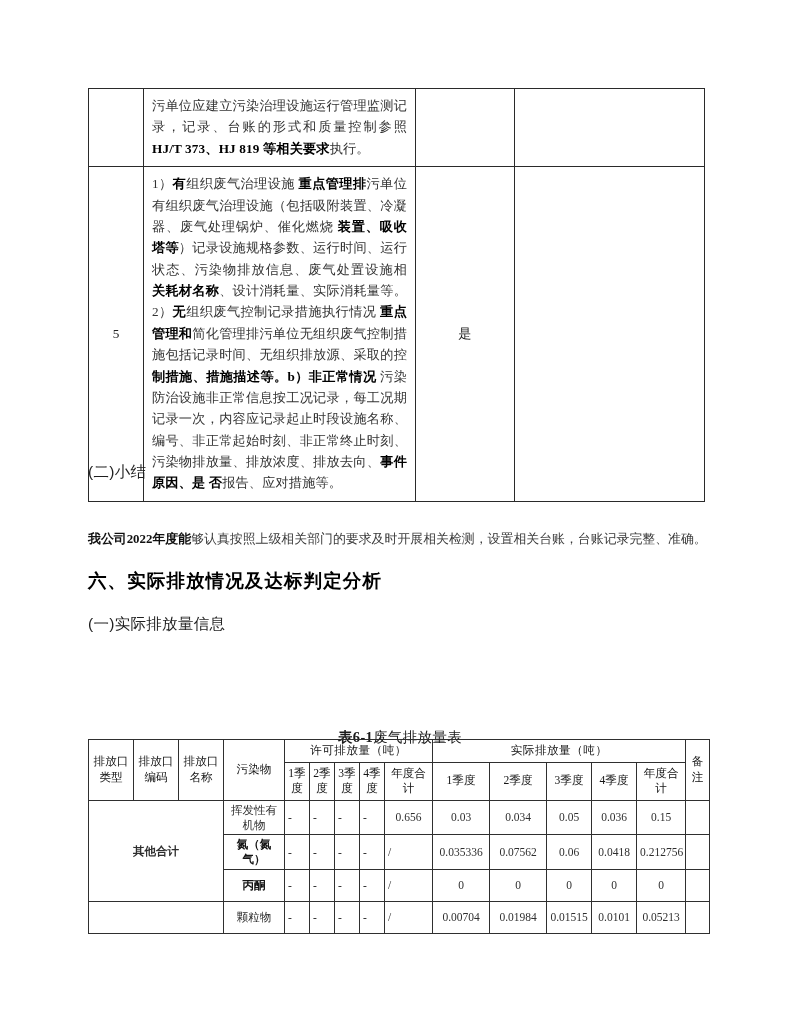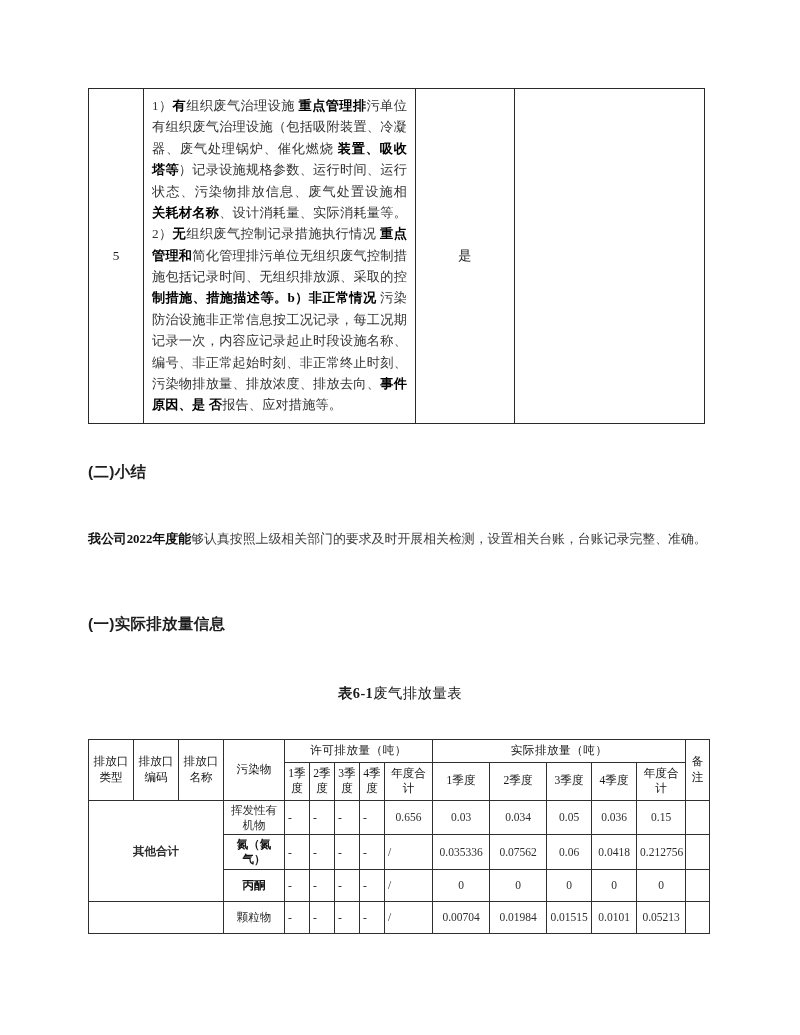--- a/index.html
+++ b/index.html
@@ -64,21 +64,21 @@
   .req-body b { font-weight: 700; color: #000; }
 
   
   .sub-head {
     position: absolute;
     left: 88px;
     font-size: 15.5px;
     color: #1e1e1e;
     letter-spacing: 0.3px;
     font-family: "Liberation Sans", "DejaVu Sans", sans-serif;
-    font-weight: 700;
+    font-weight: 400;
   }
   #head-xiaojie { top: 462px; }
   #head-paifang-info { top: 614px; }
 
   .body-para {
     position: absolute;
     left: 88px;
     width: 622px;
     font-size: 12.9px;
     line-height: 1.78;
@@ -96,21 +96,21 @@
     font-size: 18.5px;
     font-weight: 700;
     color: #000;
     letter-spacing: 1.1px;
     font-family: "Liberation Sans", "DejaVu Sans", sans-serif;
   }
 
   .table-caption {
     position: absolute;
     left: 0;
-    top: 684px;
+    top: 728px;
     width: 800px;
     text-align: center;
     font-size: 14.4px;
     color: #1a1a1a;
     letter-spacing: 0.4px;
   }
   .table-caption b { font-weight: 700; }
 
   
   .emis-table {
@@ -171,32 +171,39 @@
 
   <table class="req-table">
     <colgroup>
       <col class="c-num">
         <col class="c-body">
         <col class="c-yn">
         <col class="c-last">
     </colgroup>
     <tbody>
       <tr>
+        <td class="req-num"></td>
+        <td class="req-body">污单位应建立污染治理设施运行管理监测记录，记录、台账的形式和质量控制参照<b>HJ/T 373、HJ 819 等相关要求</b>执行。</td>
+        <td class="req-yn"></td>
+        <td class="req-note"></td>
+      </tr>
+      <tr>
         <td class="req-num">5</td>
         <td class="req-body">1）<b>有</b>组织废气治理设施 <b>重点管理排</b>污单位有组织废气治理设施（包括吸附装置、冷凝器、废气处理锅炉、催化燃烧 <b>装置、吸收塔等</b>）记录设施规格参数、运行时间、运行状态、污染物排放信息、废气处置设施相 <b>关耗材名称</b>、设计消耗量、实际消耗量等。2）<b>无</b>组织废气控制记录措施执行情况 <b>重点管理和</b>简化管理排污单位无组织废气控制措施包括记录时间、无组织排放源、采取的控 <b>制措施、措施描述等。b）非正常情况</b> 污染防治设施非正常信息按工况记录，每工况期记录一次，内容应记录起止时段设施名称、 编号、非正常起始时刻、非正常终止时刻、污染物排放量、排放浓度、排放去向、<b>事件原因、是 否</b>报告、应对措施等。</td>
         <td class="req-yn">是</td>
         <td class="req-note"></td>
       </tr>
     </tbody>
   </table>
 
   <div class="sub-head" id="head-xiaojie">(二)小结</div>
 
   <div class="body-para" id="para-xiaojie"><b>我公司2022年度能</b>够认真按照上级相关部门的要求及时开展相关检测，设置相关台账，台账记录完整、准确。</div>
 
+  <div class="section-head">六、实际排放情况及达标判定分析</div>
 
   <div class="sub-head" id="head-paifang-info">(一)实际排放量信息</div>
 
   <div class="table-caption">
     <b>表6-1</b><span>废气排放量表</span>
   </div>
 
   <table class="emis-table">
     <colgroup>
       <col style="width:45px">

